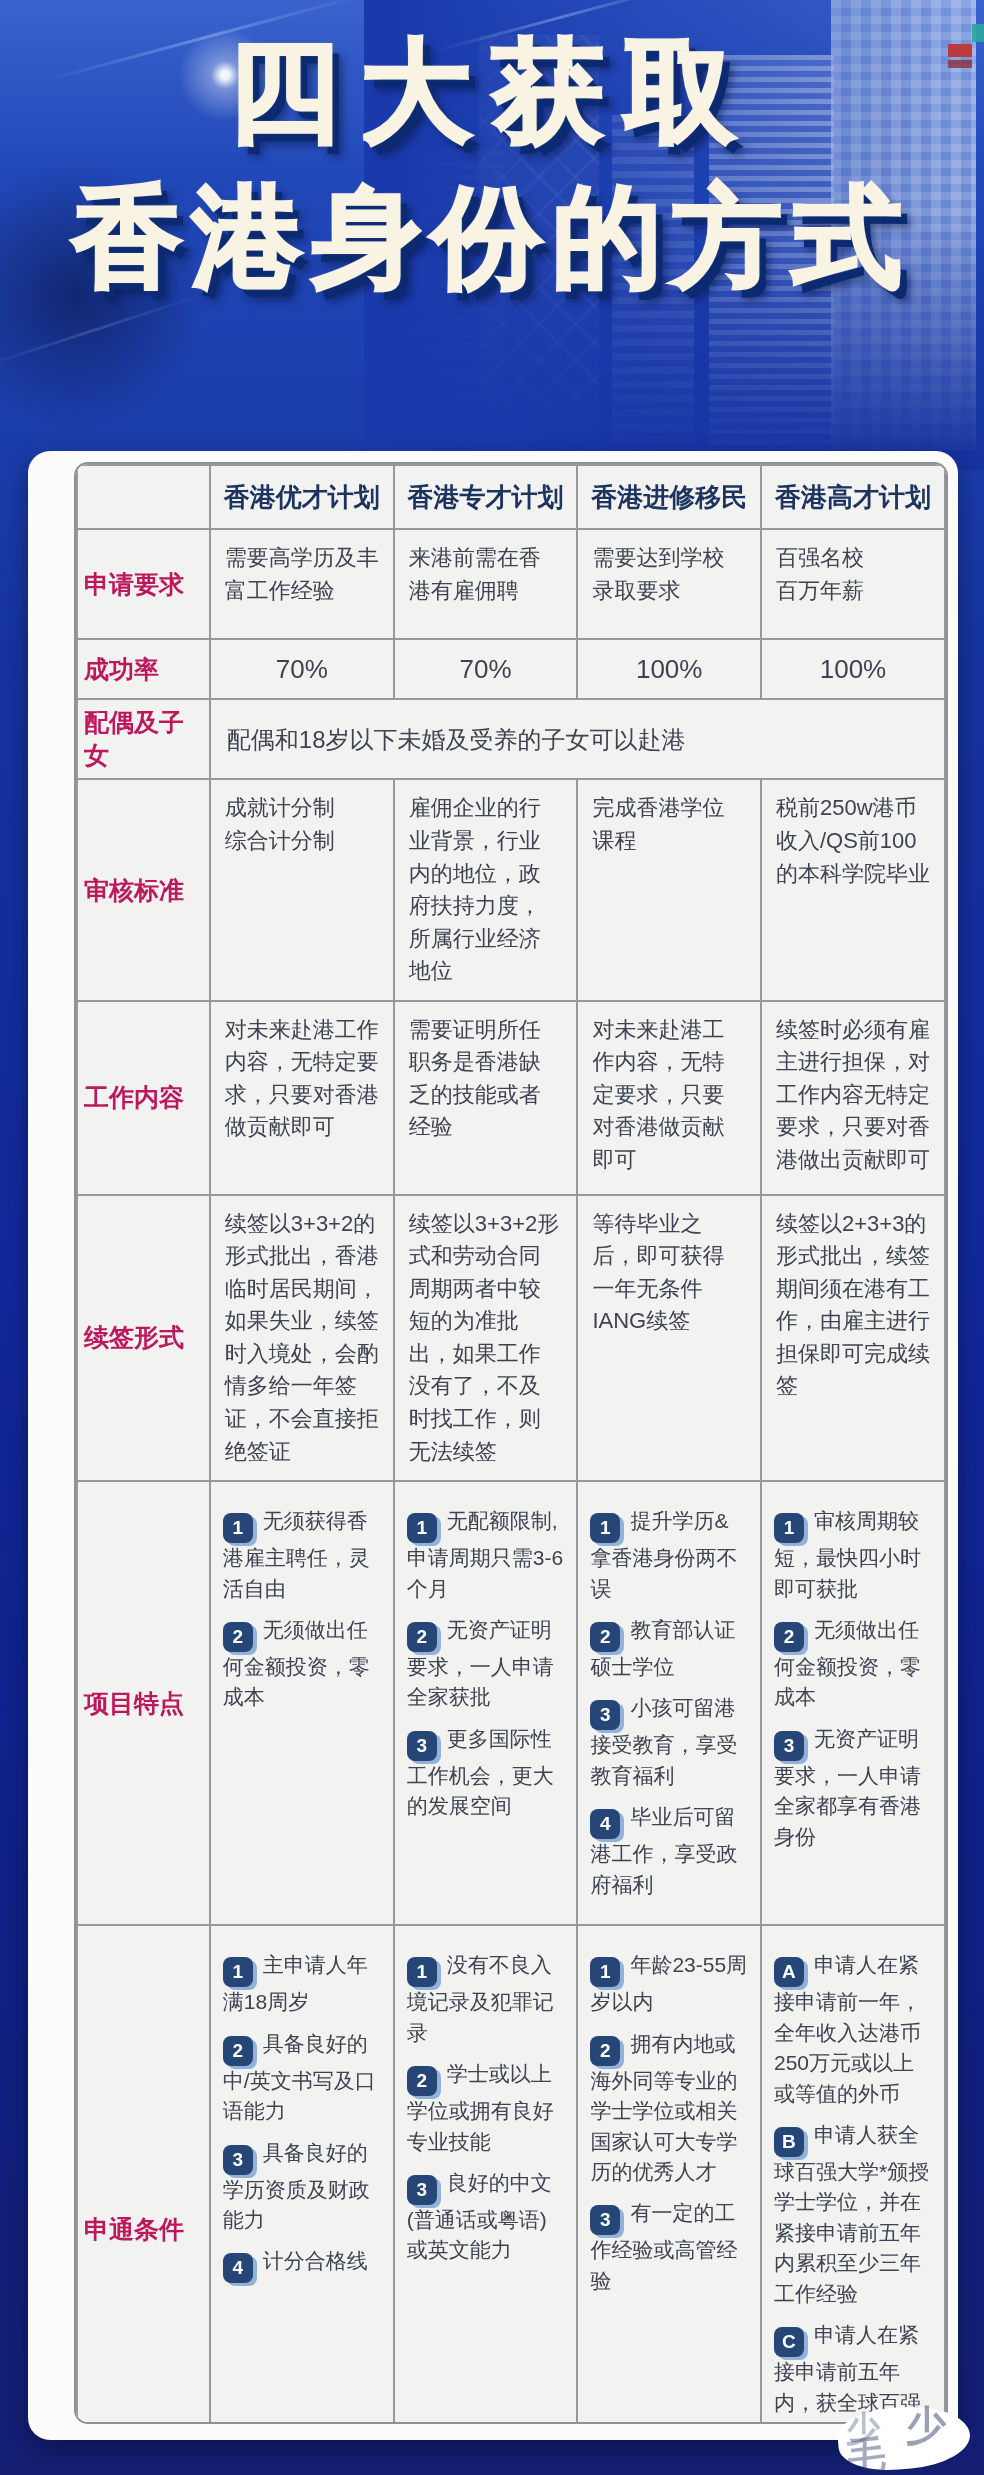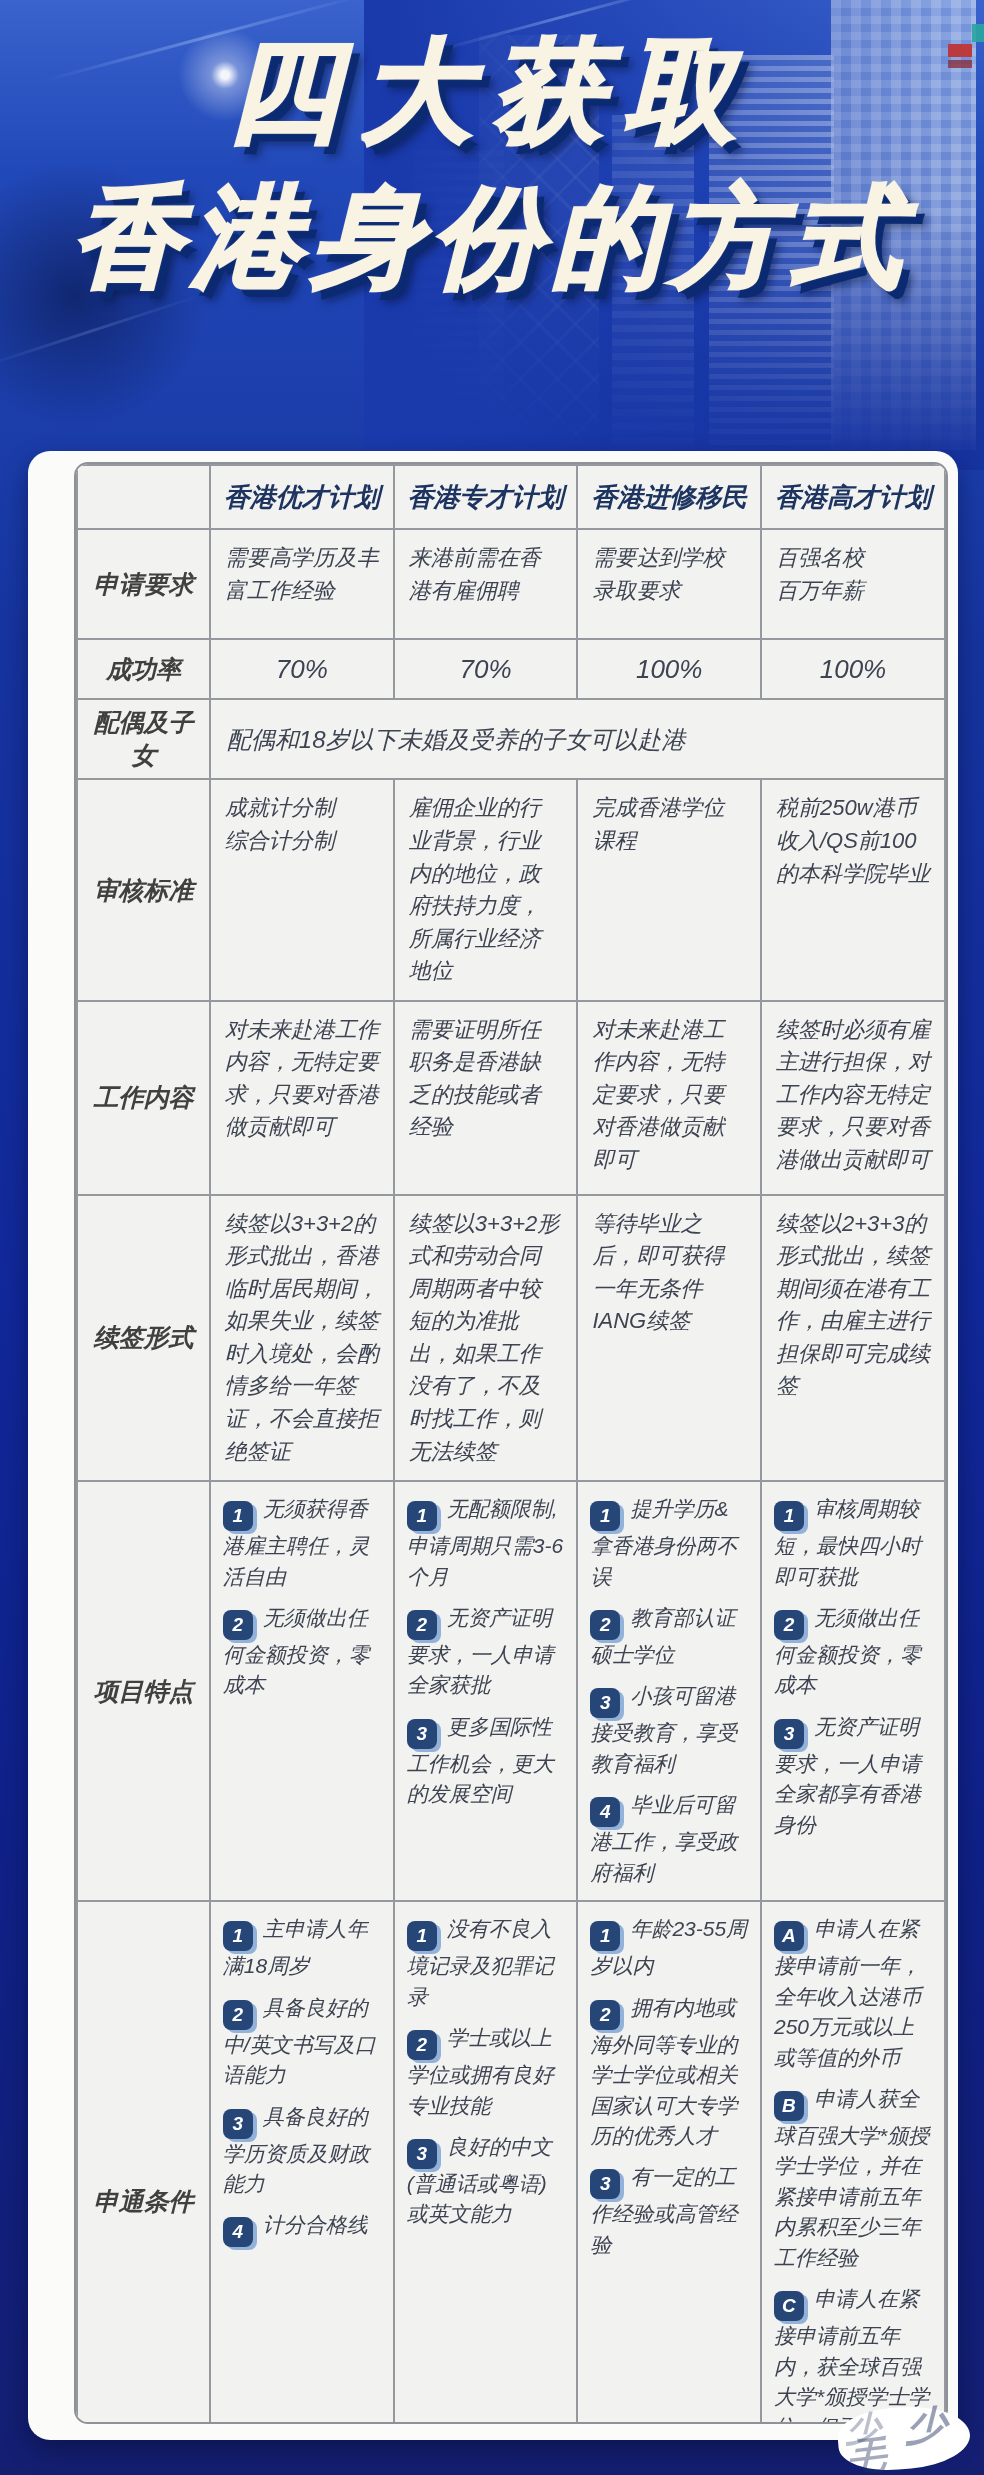--- a/index.html
+++ b/index.html
@@ -1,21 +1,20 @@
 <!DOCTYPE html>
 <html><head>
 <meta charset="utf-8">
 <style>
   html,body { margin:0; padding:0; background:#0c1f66; }
   * { box-sizing:border-box; }
   .poster {
     position:relative; width:984px; height:2475px; margin:0 auto; overflow:hidden;
     font-family:"Liberation Sans", sans-serif;
     background:linear-gradient(180deg,#3a63cd 0%,#2148b8 7%,#16349f 26%,#11289a 52%,#0f2189 74%,#141f72 100%);
-    font-style:italic;
   }
   
   .city { position:absolute; top:0; right:0; width:600px; height:450px; }
   .tower { position:absolute; }
   .t1 { right:150px; top:55px; width:125px; height:395px;
         background:repeating-linear-gradient(180deg,rgba(214,228,248,.65) 0 5px,rgba(150,175,225,.38) 5px 11px); border-radius:3px; }
   .t2 { right:8px; top:0; width:145px; height:450px;
         background:repeating-linear-gradient(90deg,rgba(200,216,244,.5) 0 10px,rgba(160,185,230,.38) 10px 20px),
                    repeating-linear-gradient(180deg,rgba(222,233,250,.45) 0 8px,rgba(172,196,236,.35) 8px 16px); }
   .t3 { right:290px; top:115px; width:82px; height:335px;
@@ -54,25 +53,25 @@
             color:#ffffff; font-size:46px; font-weight:700; letter-spacing:6px;
             text-align:center; line-height:69px; text-shadow:0 2px 3px rgba(10,30,90,.5); }
   
   .card { position:absolute; left:28px; top:451px; width:930px; height:1989px;
           background:#fbfbfa; border-radius:22px; padding:11px 10px 16px 10px;
           box-shadow:0 10px 24px rgba(3,10,40,.45); }
   .tbl { border:2px solid #8e9196; border-radius:14px; overflow:hidden; background:#f2f2f1; height:100%;margin-left:36px; }
   table { border-collapse:collapse; width:100%; table-layout:fixed; height:100%; }
   th,td { border:2px solid #95989c; background:#f2f2f1; }
   th.colhead { font-size:26px; font-weight:700; color:#1d3460; text-align:center; vertical-align:middle; padding:4px; }
-  th.rowlabel { font-size:25px; font-weight:700; color:#404040; text-align:center; vertical-align:middle; padding:6px 6px; }
+  th.rowlabel { font-size:25px; font-weight:700; color:#be185d; text-align:left; vertical-align:middle; padding:6px 6px; }
   td { font-size:22px; color:#3d4350; line-height:1.48; padding:12px 14px; vertical-align:top; text-align:left; }
   tr.center td { text-align:center; vertical-align:middle; font-size:26px; padding:10px; }
   td.span { vertical-align:middle; font-size:24px; padding:6px 16px; }
-  td.listcell { font-size:21px; line-height:1.45; padding:12px 12px; }
+  td.listcell { font-size:21px; line-height:1.45; padding:24px 12px; }
   .pre { white-space:pre-line; }
   .h-head{height:64px} .h-apply{height:110px} .h-rate{height:44px} .h-spouse{height:49px}
   .h-review{height:195px} .h-welfare{height:76px} .h-work{height:194px} .h-renew{height:271px}
   .h-feat{height:354px} .h-cond{height:601px}
   .li { margin:0 0 11px; }
   .li:last-child { margin-bottom:0; }
   .badge { display:inline-block; min-width:30px; height:30px; line-height:30px; text-align:center;
            background:#274678; color:#fff; font-size:19px; font-weight:700; border-radius:8px;
            margin-right:10px; vertical-align:-6px; box-shadow:4px 3px 0 #93b2d9; }
   

